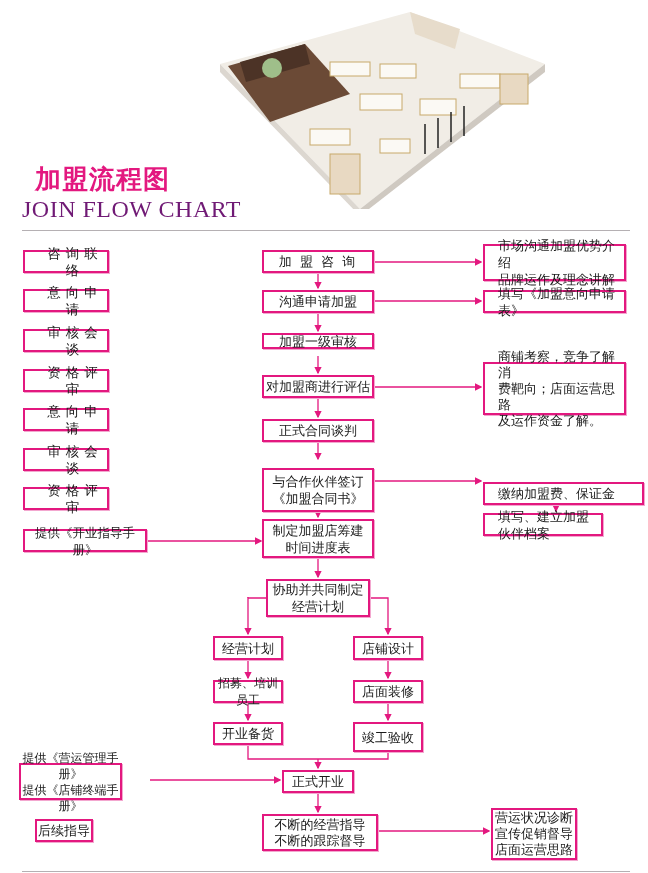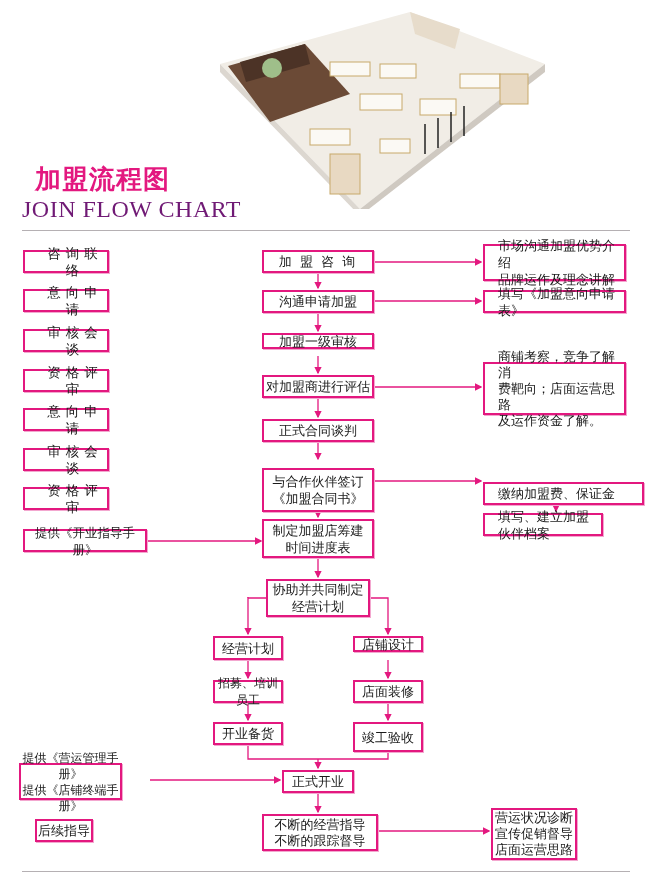--- a/index.html
+++ b/index.html
@@ -157,21 +157,21 @@
 
 <div class="box" style="left:213px;top:636px;width:70px;height:24px">
     <span>经营计划</span>
   </div>
 <div class="box" style="left:213px;top:680px;width:70px;height:23px;font-size:12px">
     <span>招募、培训员工</span>
   </div>
 <div class="box" style="left:213px;top:722px;width:70px;height:23px">
     <span>开业备货</span>
   </div>
-<div class="box" style="left:353px;top:636px;width:70px;height:16px">
+<div class="box" style="left:353px;top:636px;width:70px;height:24px">
     <span>店铺设计</span>
   </div>
 <div class="box" style="left:353px;top:680px;width:70px;height:23px">
     <span>店面装修</span>
   </div>
 <div class="box" style="left:353px;top:722px;width:70px;height:30px">
     <span>竣工验收</span>
   </div>
 
 <div class="box" style="left:282px;top:770px;width:72px;height:23px">

